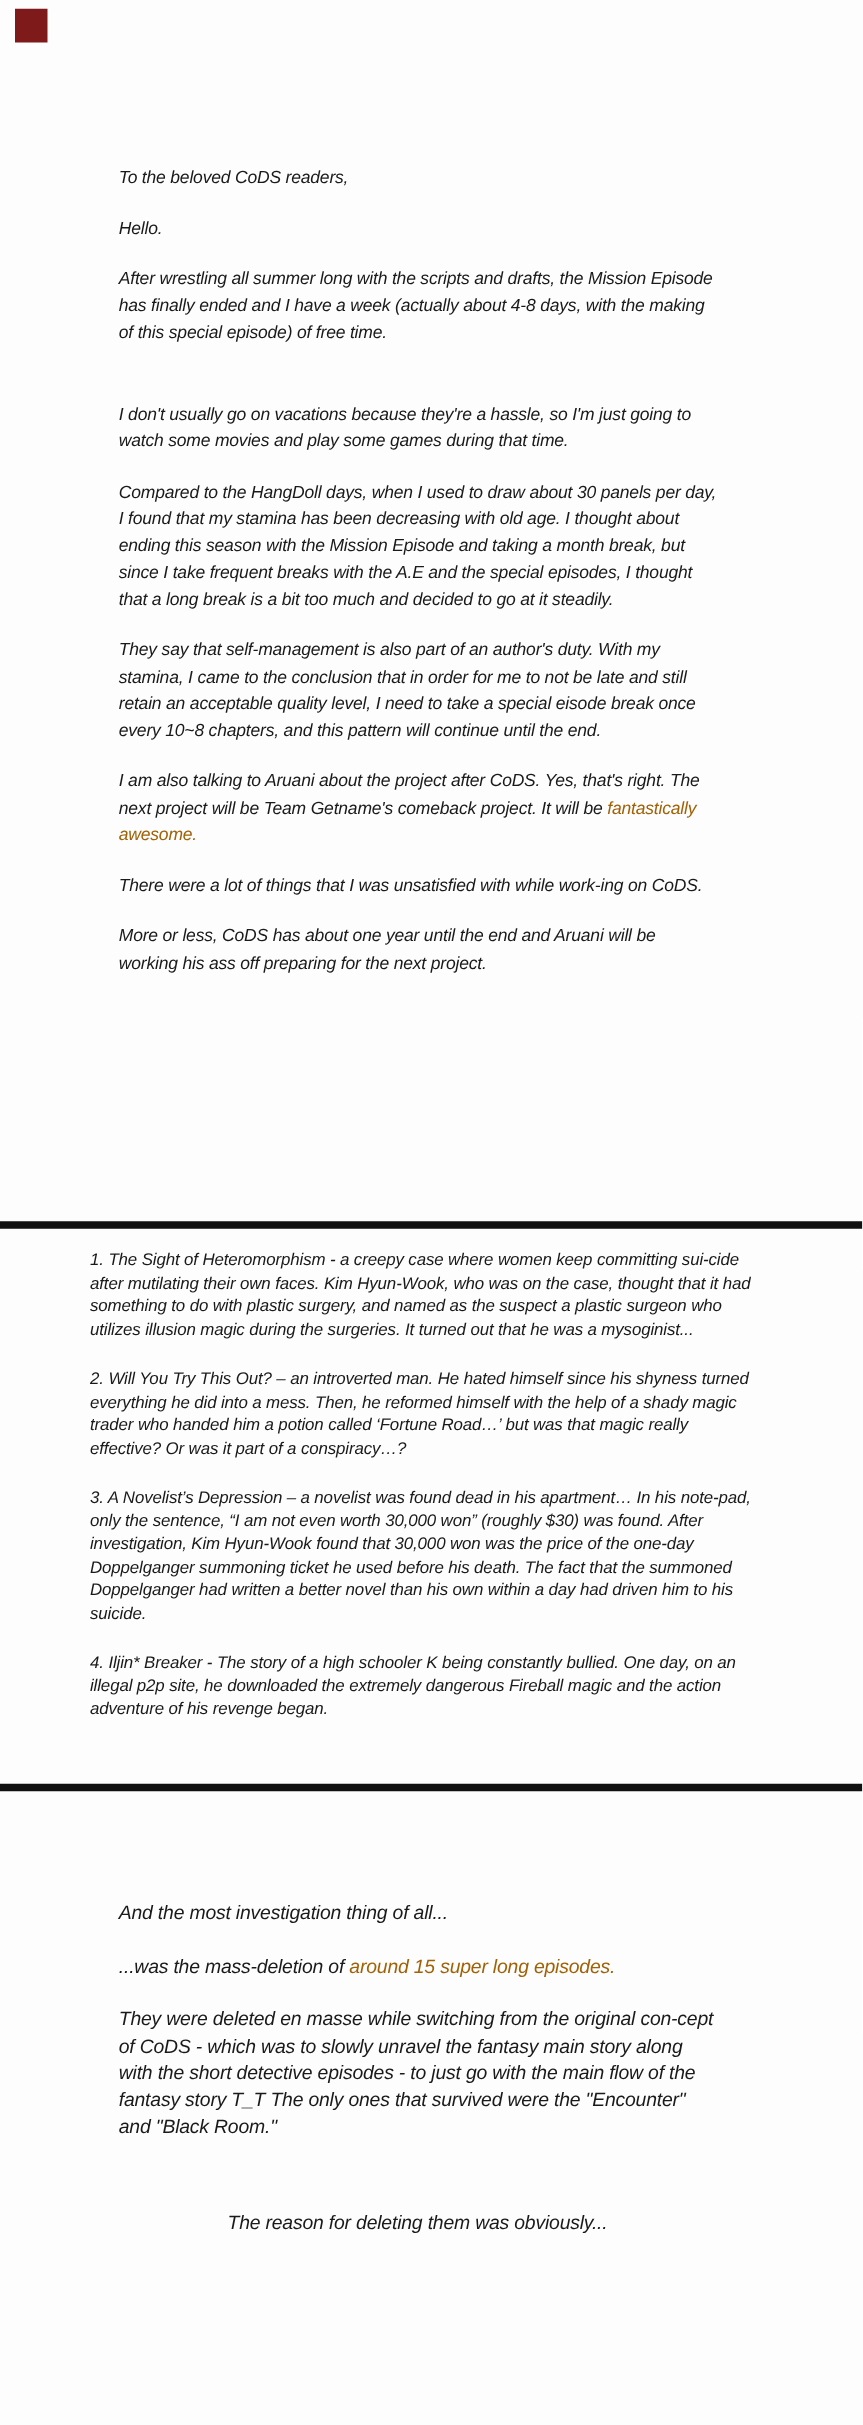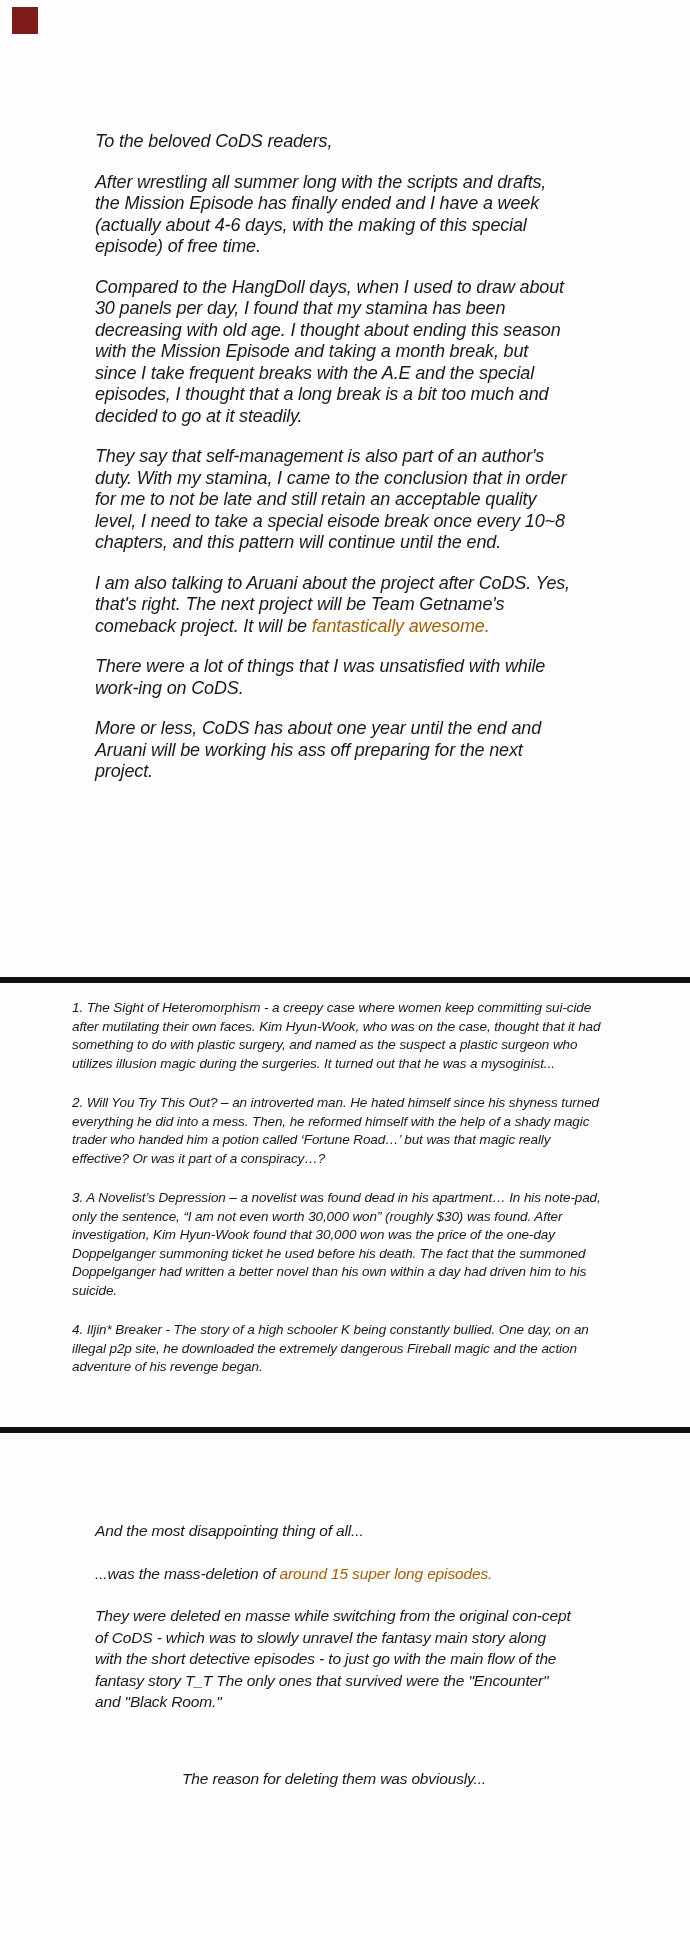--- a/index.html
+++ b/index.html
@@ -23,21 +23,21 @@
     top: 7px;
     width: 26px;
     height: 27px;
     background: #7e1a1a;
   }
   .letter {
     position: absolute;
     left: 95px;
     top: 131px;
     width: 478px;
-    font-size: 18px;
+    font-size: 14px;
     line-height: 21.5px;
     letter-spacing: -0.15px;
   }
   .letter p { margin: 0 0 19px 0; }
   .xgap { margin-top: 44px !important; }
   .divider {
     position: absolute;
     left: 0;
     width: 690px;
     height: 6px;
@@ -70,39 +70,41 @@
 </style>
 </head>
 <body>
 
 <div class="page">
 
   <div class="corner-square"></div>
 
   <section class="letter">
     <p>To the beloved CoDS readers,</p>
-    <p>After wrestling all summer long with the scripts and drafts, the Mission Episode has finally ended and I have a week (actually about 4-6 days, with the making of this special episode) of free time.</p>
+    <p>Hello.</p>
+    <p>After wrestling all summer long with the scripts and drafts, the Mission Episode has finally ended and I have a week (actually about 4-8 days, with the making of this special episode) of free time.</p>
+    <p class="xgap">I don't usually go on vacations because they're a hassle, so I'm just going to watch some movies and play some games during that time.</p>
     <p>Compared to the HangDoll days, when I used to draw about 30 panels per day, I found that my stamina has been decreasing with old age. I thought about ending this season with the Mission Episode and taking a month break, but since I take frequent breaks with the A.E and the special episodes, I thought that a long break is a bit too much and decided to go at it steadily.</p>
     <p>They say that self-management is also part of an author's duty. With my stamina, I came to the conclusion that in order for me to not be late and still retain an acceptable quality level, I need to take a special eisode break once every 10~8 chapters, and this pattern will continue until the end.</p>
     <p><span>I am also talking to Aruani about the project after CoDS. Yes, that's right. The next project will be Team Getname's comeback project. It will be </span><span class="red">fantastically awesome.</span></p>
     <p>There were a lot of things that I was unsatisfied with while work-ing on CoDS.</p>
     <p>More or less, CoDS has about one year until the end and Aruani will be working his ass off preparing for the next project.</p>
   </section>
 
   <div class="divider divider-top"></div>
 
   <section class="cases">
     <p>1. The Sight of Heteromorphism - a creepy case where women keep committing sui-cide after mutilating their own faces. Kim Hyun-Wook, who was on the case, thought that it had something to do with plastic surgery, and named as the suspect a plastic surgeon who utilizes illusion magic during the surgeries. It turned out that he was a mysoginist...</p>
     <p>2. Will You Try This Out? – an introverted man. He hated himself since his shyness turned everything he did into a mess. Then, he reformed himself with the help of a shady magic trader who handed him a potion called ‘Fortune Road…’ but was that magic really effective? Or was it part of a conspiracy…?</p>
     <p>3. A Novelist’s Depression – a novelist was found dead in his apartment… In his note-pad, only the sentence, “I am not even worth 30,000 won” (roughly $30) was found. After investigation, Kim Hyun-Wook found that 30,000 won was the price of the one-day Doppelganger summoning ticket he used before his death. The fact that the summoned Doppelganger had written a better novel than his own within a day had driven him to his suicide.</p>
     <p>4. Iljin* Breaker - The story of a high schooler K being constantly bullied. One day, on an illegal p2p site, he downloaded the extremely dangerous Fireball magic and the action adventure of his revenge began.</p>
   </section>
 
   <div class="divider divider-bottom"></div>
 
   <section class="closing">
-    <p>And the most disappointing thing of all...</p>
+    <p>And the most investigation thing of all...</p>
     <p><span>...was the mass-deletion of </span><span class="red">around 15 super long episodes.</span></p>
     <p>They were deleted en masse while switching from the original con-cept of CoDS - which was to slowly unravel the fantasy main story along with the short detective episodes - to just go with the main flow of the fantasy story T_T The only ones that survived were the "Encounter" and "Black Room."</p>
     <p class="reason">The reason for deleting them was obviously...</p>
   </section>
 
 </div>
 
 </body></html>

